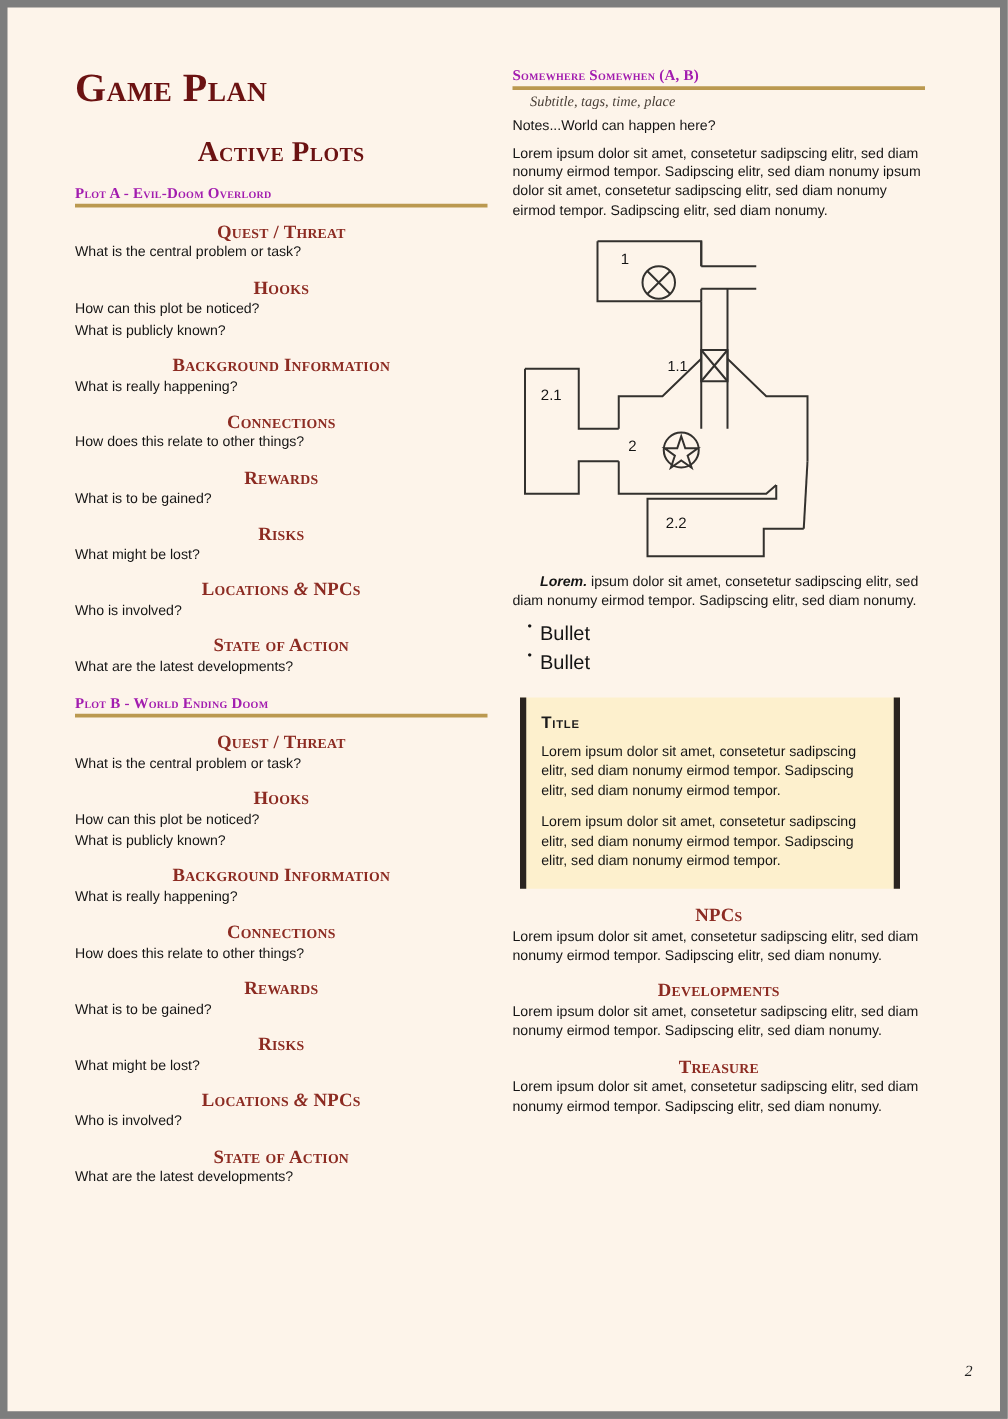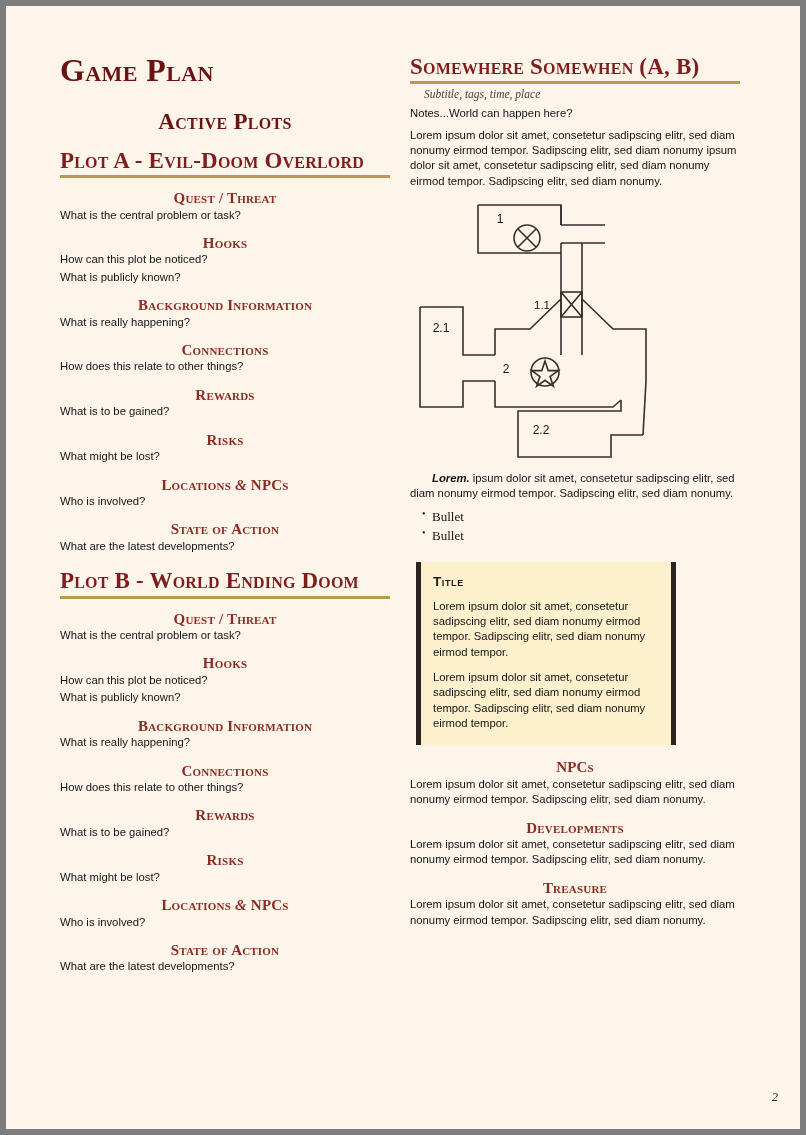--- a/index.html
+++ b/index.html
@@ -83,22 +83,22 @@
   }
   .h-sub .amp {
     font-style: italic;
     font-variant: normal;
   }
   .h-sub.first { margin-top: 12px; }
 
   .h-entry {
     font-family: "Liberation Serif", serif;
     font-variant: small-caps;
-    color: #7f1d1d;
-    font-size: 23px;
+    color: #a21caf;
+    font-size: 12px;
     line-height: 1.1;
     margin: 0 0 2px 0;
     letter-spacing: 0.2px;
     border-bottom: 3px solid #bb9950;
     padding-bottom: 2px;
   }
 
   p.body {
     font-family: "Liberation Sans", sans-serif;
     font-size: 11.3px;
@@ -117,40 +117,40 @@
   }
 
   .lead-in { font-weight: bold; font-style: italic; }
 
   ul.bullets {
     margin: 0 0 0 0;
     padding: 0 0 0 22px;
     list-style: none;
   }
   ul.bullets li {
-    font-family: Liberation Serif, serif;
-    font-size: 13px;
+    font-family: Liberation Sans, sans-serif;
+    font-size: 16px;
     line-height: 1.45;
     color: #141414;
     position: relative;
   }
   ul.bullets li:before {
     content: "\2022";
     position: absolute;
     left: -10px;
     top: -1px;
     font-size: 10px;
   }
 
   .indent-para { margin-left: 0; text-indent: 22px; }
 
   
   .callout {
     margin: 16px 0 14px 6px;
-    width: 260px;
+    width: 304px;
     background: #fdf0cd;
     border-left: 5px solid #2a2420;
     border-right: 5px solid #2a2420;
     box-sizing: border-box;
     padding: 12px 14px 14px 12px;
   }
   .callout-title {
     font-family: "Liberation Sans", sans-serif;
     font-variant: small-caps;
     font-weight: bold;

